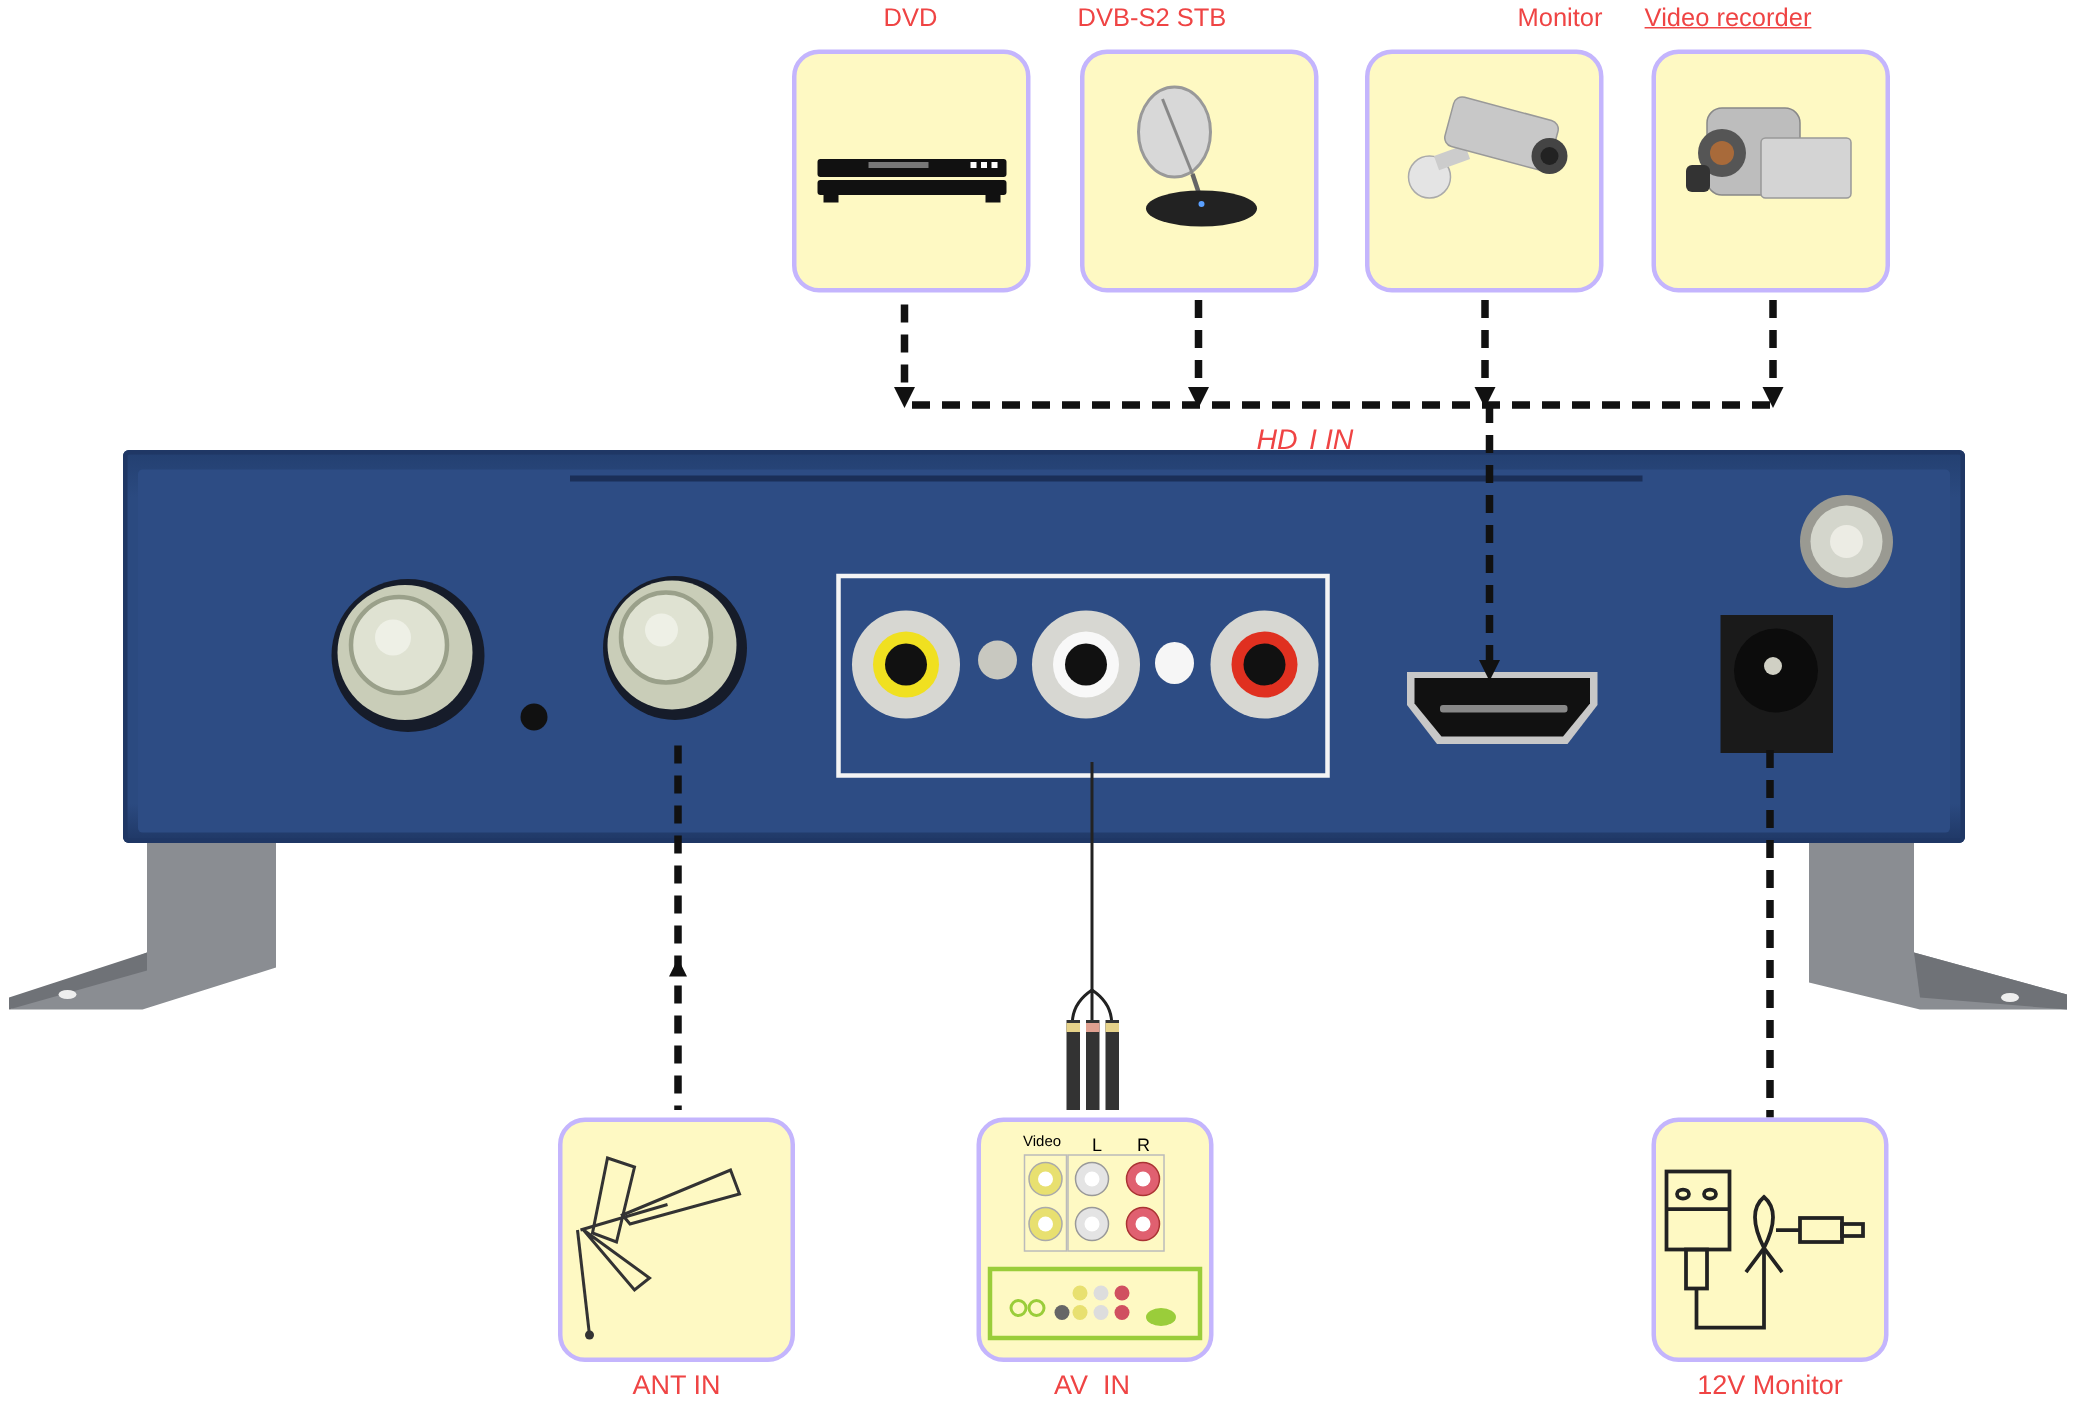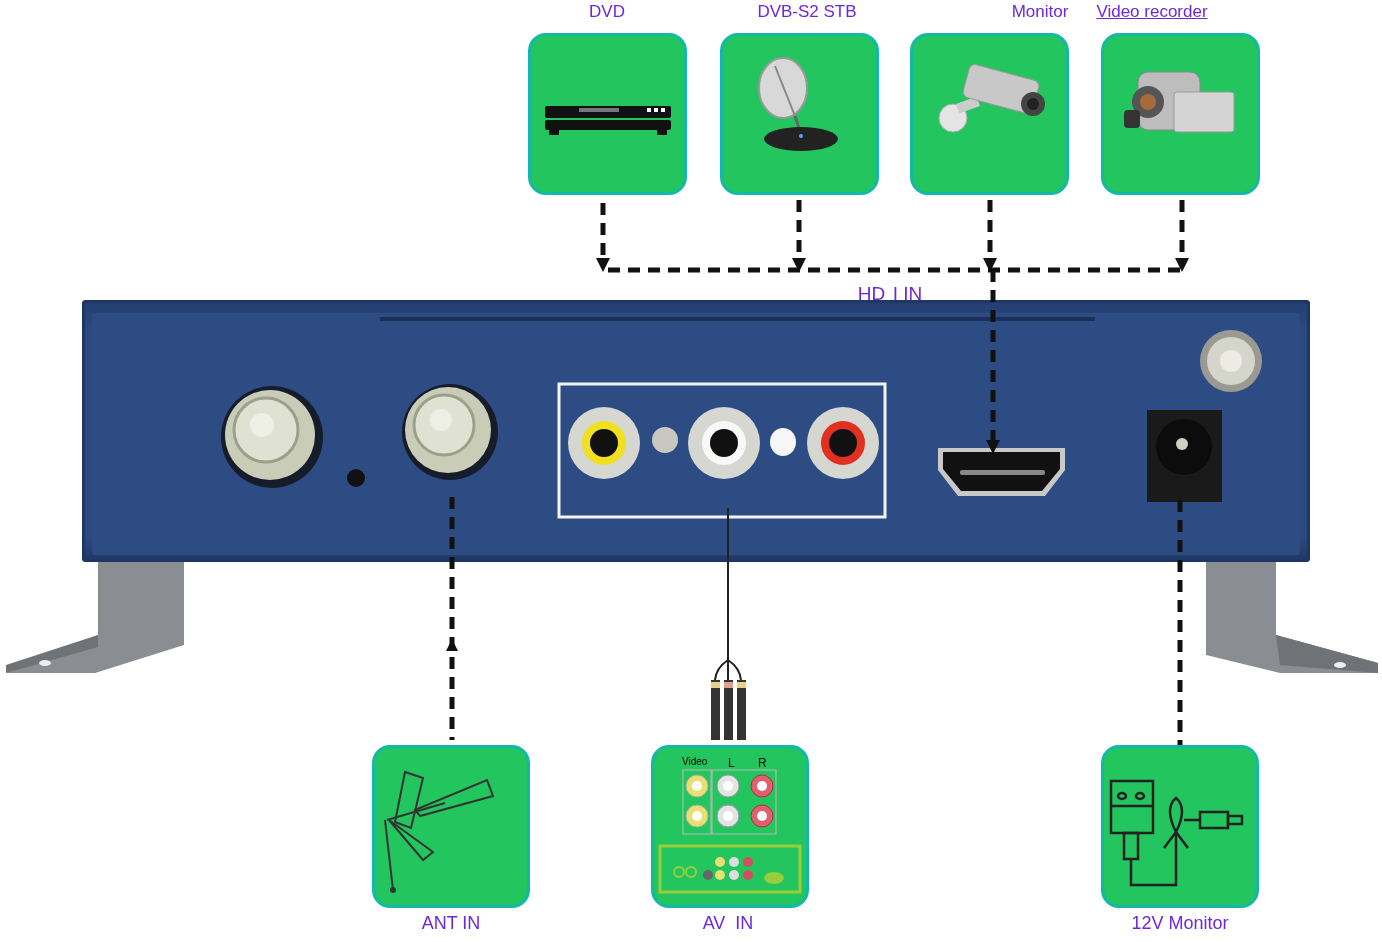--- a/index.html
+++ b/index.html
@@ -1,28 +1,28 @@
 <!DOCTYPE html>
 <html><head>
 <meta charset="utf-8">
 <style>
   html, body { margin:0; padding:0; background:#ffffff; }
   body { width:1382px; height:942px; position:relative; overflow:hidden; font-family:"Liberation Sans", sans-serif; }
   .abs { position:absolute; }
-  .label { position:absolute; font-family:"Liberation Sans", sans-serif; color:#6d28d9; text-align:center; white-space:nowrap; }
+  .label { position:absolute; font-family:"Liberation Sans", sans-serif; color:#ef4444; text-align:center; white-space:nowrap; }
   .top-label { font-size:17px; top:2px; width:200px; }
   .bottom-label { font-size:18px; width:220px; }
-  .box { position:absolute; border:3px solid #14b8a6; border-radius:18px; background:#22c55e; box-sizing:border-box; }
+  .box { position:absolute; border:3px solid #c4b5fd; border-radius:18px; background:#fef9c3; box-sizing:border-box; }
   svg.overlay { position:absolute; left:0; top:0; }
 </style>
 </head>
 <body>
 
 <div class="label top-label" style="left:507px;">DVD</div>
-<div class="label top-label" style="left:707px;">DVB-S2 STB</div>
+<div class="label top-label" style="left:668px;">DVB-S2 STB</div>
 <div class="label top-label" style="left:940px;">Monitor</div>
 <div class="label top-label" style="left:1052px;text-decoration:underline;">Video recorder</div>
 
 <div class="box" style="left:528px;top:33px;width:159px;height:162px;">
   <svg width="153" height="156">
     <rect x="14" y="70" width="126" height="12" rx="2" fill="#111"></rect>
     <rect x="14" y="84" width="126" height="10" rx="2" fill="#111"></rect>
     <rect x="48" y="72" width="40" height="4" fill="#777"></rect>
     <rect x="116" y="72" width="4" height="4" fill="#fff"></rect>
     <rect x="123" y="72" width="4" height="4" fill="#fff"></rect>
@@ -125,21 +125,21 @@
     <circle cx="1231" cy="361" r="11" fill="#ecece4"></circle>
   </g>
 
   <g>
     <rect x="1147" y="410" width="75" height="92" fill="#1a1a1a"></rect>
     <circle cx="1184" cy="447" r="28" fill="#0c0c0c"></circle>
     <circle cx="1182" cy="444" r="6" fill="#d0d0c4"></circle>
   </g>
 </svg>
 
-<div class="label" style="left:830px;top:283px;width:120px;font-size:19px;">HD  I IN</div>
+<div class="label" style="left:810px;top:283px;width:120px;font-size:19px;font-style:italic;">HD  I IN</div>
 
 <svg class="overlay" width="1382" height="942">
   <g stroke="#111" stroke-width="5" stroke-dasharray="12,8" fill="none">
     <line x1="603" y1="203" x2="603" y2="257"></line>
     <line x1="799" y1="200" x2="799" y2="257"></line>
     <line x1="990" y1="200" x2="990" y2="257"></line>
     <line x1="1182" y1="200" x2="1182" y2="257"></line>
     <line x1="608" y1="270" x2="1180" y2="270"></line>
     <line x1="993" y1="270" x2="993" y2="440"></line>
     <line x1="452" y1="497" x2="452" y2="740"></line>

